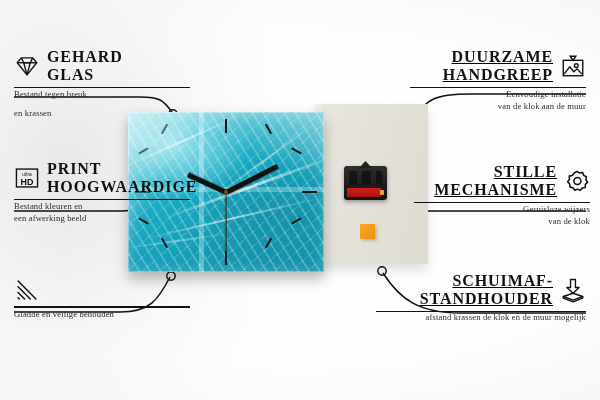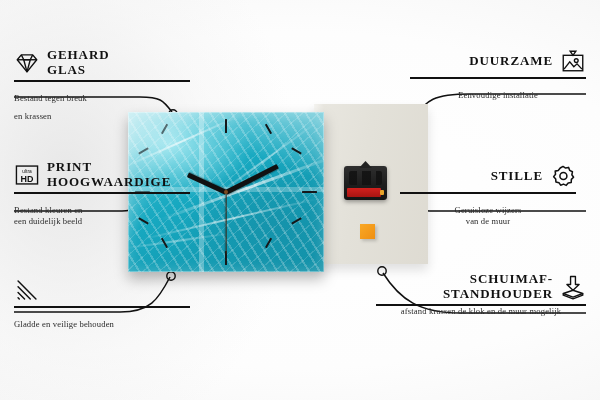--- a/index.html
+++ b/index.html
@@ -20,31 +20,31 @@
     pointer-events:none;
   }
 
   
   #wires{position:absolute;inset:0;width:600px;height:400px;}
 
   
   .feat{position:absolute;}
   .feat .head{display:flex;align-items:center;gap:7px;}
   .feat.left .head{justify-content:flex-start;}
-  .feat.right .head{justify-content:flex-end;}
+  .feat.right .head{justify-content:flex-end;text-decoration:underline;}
   .ttl{
-    font-size:13px;font-weight:700;letter-spacing:.9px;color:#111;
+    font-size:16px;font-weight:700;letter-spacing:.9px;color:#111;
     line-height:1.12;text-transform:uppercase;
   }
   .feat.right .ttl{text-align:right;}
   .rule{height:1.5px;background:#111;margin-top:3px;}
   .sub{
-    font-size:8.6px;line-height:1.32;color:#2b2b2b;margin-top:11px;letter-spacing:.15px;
-  }
-  .feat.right .sub{text-align:center;}
+    font-size:8.6px;line-height:1.32;color:#2b2b2b;margin-top:1px;letter-spacing:.15px;
+  }
+  .feat.right .sub{text-align:right;}
   .ico{width:26px;height:26px;flex:0 0 26px;display:block;}
   .feat.right .ico{order:2;}
 
   
   #product{position:absolute;left:128px;top:104px;width:300px;height:172px;}
 
   #backpanel{
     position:absolute;left:186px;top:0;width:114px;height:160px;
     background:linear-gradient(102deg,#e9e7e0 0%,#e3e1d9 42%,#dedbd2 100%);
     box-shadow:0 6px 10px rgba(0,0,0,.12);
@@ -212,21 +212,21 @@
         <text x="16" y="14" font-size="6" font-family="Liberation Sans, sans-serif" fill="#111" text-anchor="middle">ultra</text>
         <text x="16" y="24" font-size="11" font-weight="bold" font-family="Liberation Sans, sans-serif" fill="#111" text-anchor="middle">HD</text>
       </svg>
       <div>
         <div class="ttl">PRINT</div>
         <div class="ttl">HOOGWAARDIGE</div>
       </div>
     </div>
     <div class="rule"></div>
     <div class="sub">Bestand kleuren en</div>
-    <div class="sub" style="margin-top:0">een duidelijk beeld</div>
+    <div class="sub" style="margin-top:0">een afwerking beeld</div>
   </div>
 
   <div class="feat left" style="left:14px;top:277px;width:176px;">
     <div class="head">
       <svg class="ico" viewBox="0 0 32 32">
         <g stroke="#111" stroke-width="1.8" stroke-linecap="round">
           <path d="M5 5 L27 27"></path>
             <path d="M5 12 L20 27"></path>
             <path d="M5 19 L13 27"></path>
             <path d="M5 25.5 L6.5 27"></path>
@@ -242,41 +242,44 @@
       <svg class="ico" viewBox="0 0 32 32">
         <g fill="none" stroke="#111" stroke-width="1.7">
           <rect x="4" y="9" width="24" height="19"></rect>
           <path d="M16 9 L12.5 4 L19.5 4 Z"></path>
           <circle cx="20" cy="15.5" r="2.3"></circle>
           <path d="M5 26 L12 17 L17 23 L21 19.5 L27 26"></path>
         </g>
       </svg>
       <div>
         <div class="ttl">DUURZAME</div>
+        <div class="ttl">HANDGREEP</div>
       </div>
     </div>
     <div class="rule"></div>
     <div class="sub">Eenvoudige installatie</div>
-  </div>
-
-  <div class="feat right" style="right:24px;top:163px;width:176px;">
+    <div class="sub" style="margin-top:0">van de klok aan de muur</div>
+  </div>
+
+  <div class="feat right" style="right:10px;top:163px;width:176px;">
     <div class="head">
       <svg class="ico" viewBox="0 0 32 32">
         <g fill="none" stroke="#111" stroke-width="1.9" stroke-linejoin="round">
           <path d="M16 4.2 L19.2 6.2 L22.9 5.4 L24.2 9 L27.6 10.8 L26.9 14.5 L29 17.6 L26.3 20.2 L26.1 24 L22.4 24.6 L20 27.5 L16.6 26 L13.1 27.3 L11 24.2 L7.3 23.4 L7 19.6 L4.5 16.8 L6.8 13.8 L6.4 10 L10.1 9.2 L12.6 6.2 Z"></path>
           <circle cx="16.5" cy="16" r="4.3"></circle>
         </g>
       </svg>
       <div>
         <div class="ttl">STILLE</div>
+        <div class="ttl">MECHANISME</div>
       </div>
     </div>
     <div class="rule"></div>
     <div class="sub">Geruisloze wijzers</div>
-    <div class="sub" style="margin-top:0">van de muur</div>
+    <div class="sub" style="margin-top:0">van de klok</div>
   </div>
 
   <div class="feat right" style="right:14px;top:272px;width:210px;">
     <div class="head">
       <svg class="ico" viewBox="0 0 32 32">
         <g fill="none" stroke="#111" stroke-width="1.7" stroke-linejoin="round">
           <path d="M13 3 L19 3 L19 13 L23.5 13 L16 20 L8.5 13 L13 13 Z"></path>
           <path d="M16 20 L28 24 L16 28.5 L4 24 Z"></path>
           <path d="M4 24 L4 26 L16 30.5 L28 26 L28 24"></path>
         </g>

